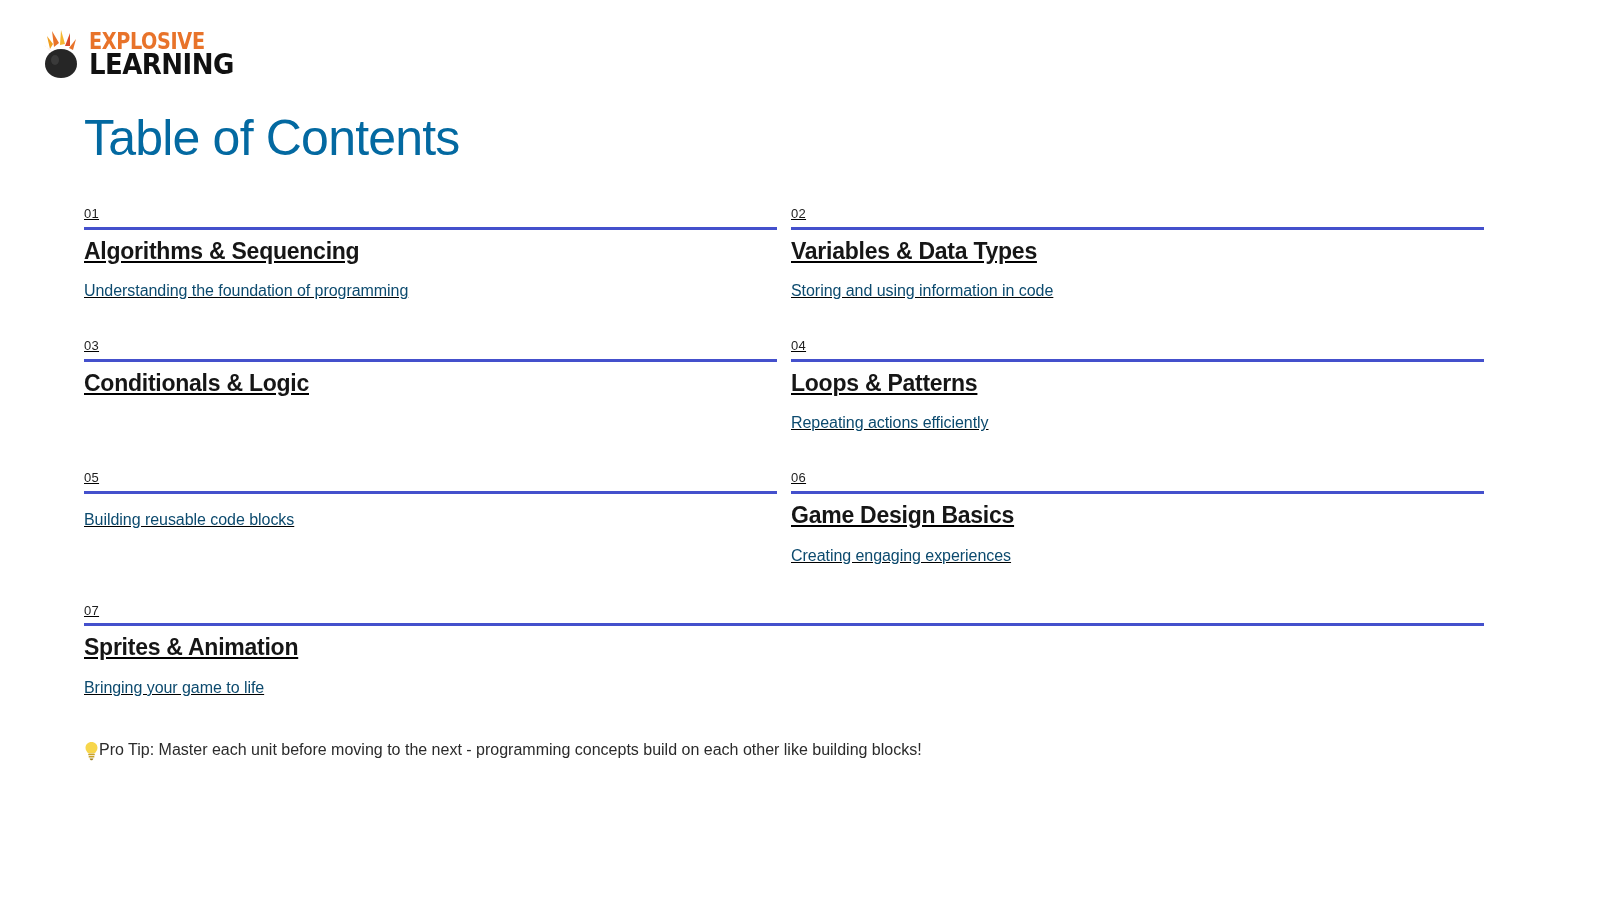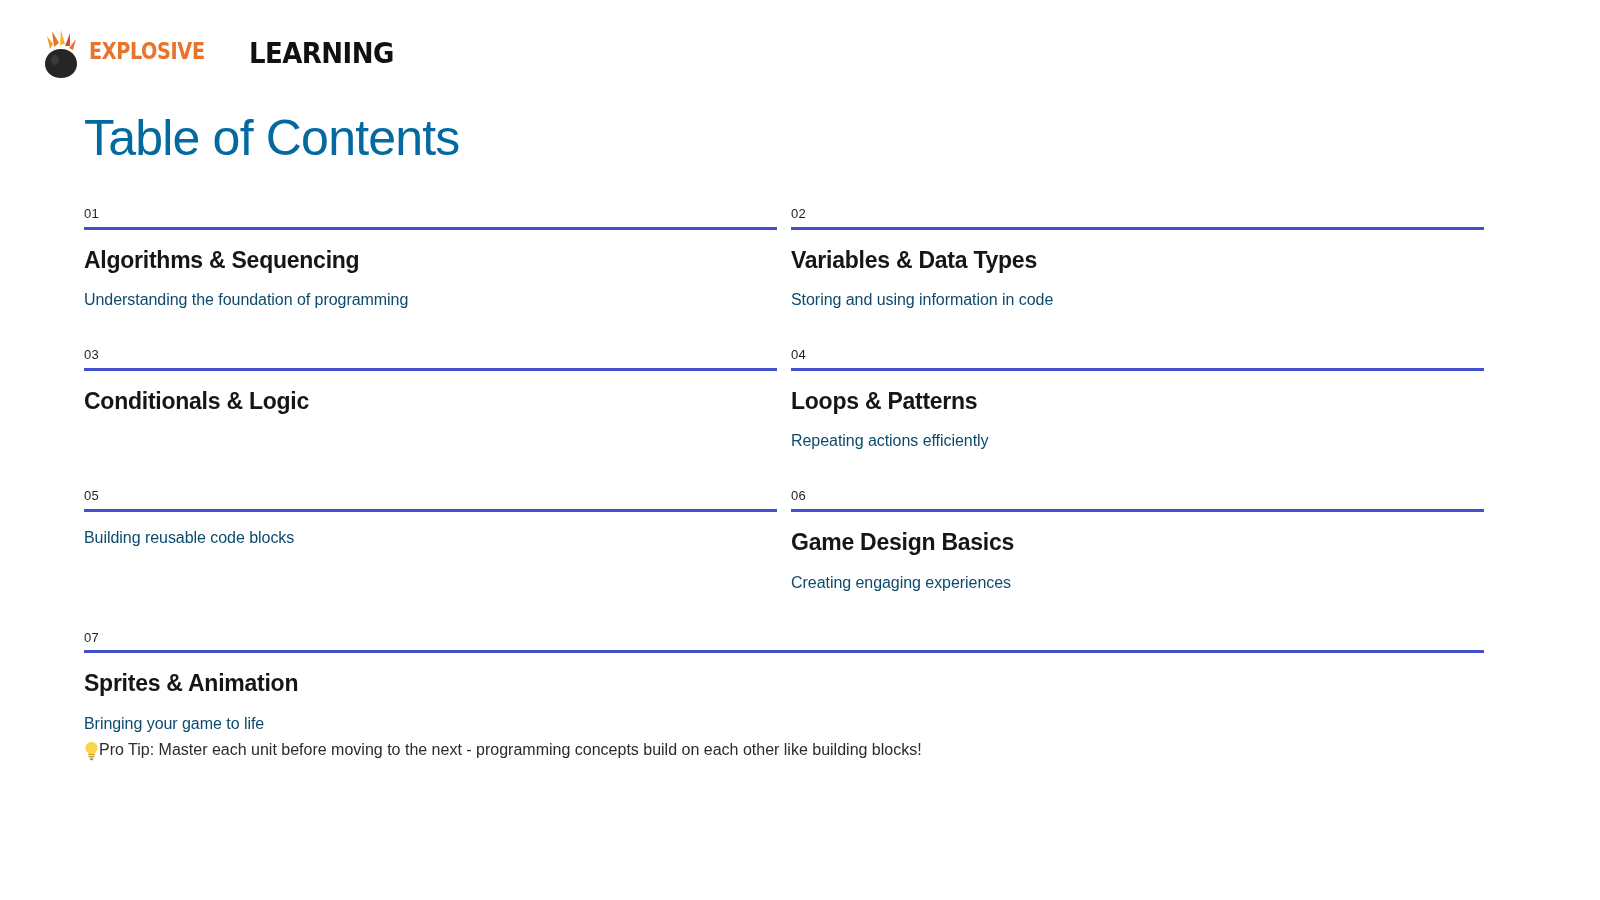--- a/index.html
+++ b/index.html
@@ -30,24 +30,23 @@
     gap: 7px;
   }
   .logo-mark {
     width: 42px;
     height: 50px;
     display: block;
     flex: 0 0 auto;
   }
   .logo-words {
     display: flex;
-    flex-direction: row;
+    flex-direction: column;
     justify-content: center;
     line-height: 0.92;
-    gap: 36px;
   }
   .logo-line1 {
     font-size: 23px;
     font-weight: 700;
     letter-spacing: -0.4px;
     color: #e8732a;
     font-family: "DejaVu Sans", sans-serif;
     font-stretch: condensed;
     transform: scaleX(0.93);
     transform-origin: left center;
@@ -81,20 +80,21 @@
     top: 206px;
     width: 1400px;
     display: flex;
     flex-wrap: wrap;
     column-gap: 14px;
     row-gap: 0;
   }
   .toc-item {
     width: 693px;
     padding-bottom: 37px;
+    text-decoration: underline;
   }
   .toc-item.full {
     width: 1400px;
   }
   .toc-num {
     font-size: 13px;
     font-weight: 500;
     color: #1e1e1e;
     letter-spacing: 0.3px;
     line-height: 1.2;
@@ -103,21 +103,21 @@
   .toc-rule {
     height: 3px;
     background: #4450cc;
     width: 100%;
   }
   .toc-heading {
     font-size: 23px;
     font-weight: 700;
     color: #161616;
     letter-spacing: -0.25px;
-    padding-top: 17px;
+    padding-top: 8px;
     line-height: 1.2;
   }
   .toc-desc {
     font-size: 16px;
     font-weight: 400;
     color: #0c4a6e;
     letter-spacing: -0.05px;
     padding-top: 16px;
     line-height: 1.25;
   }

